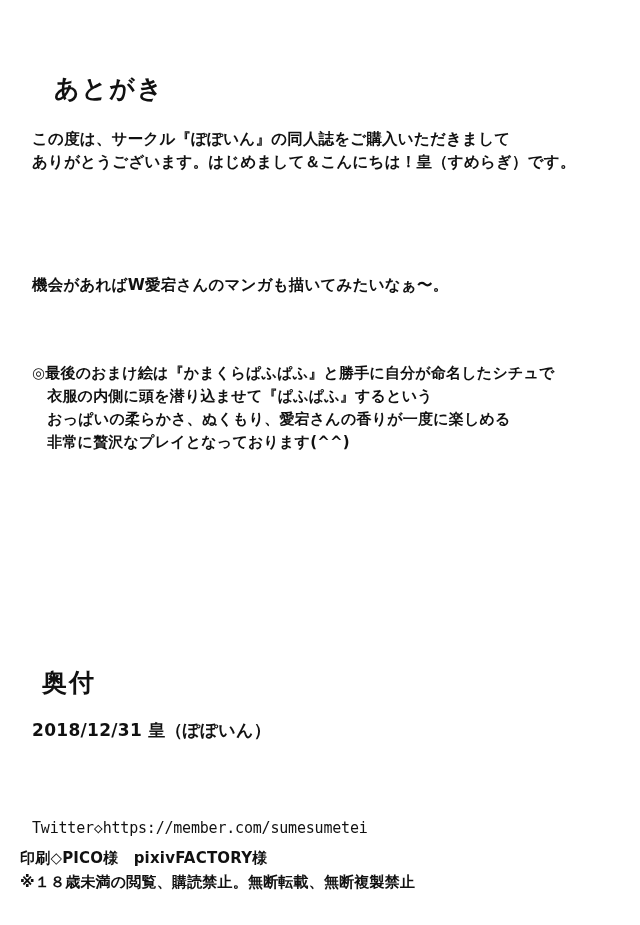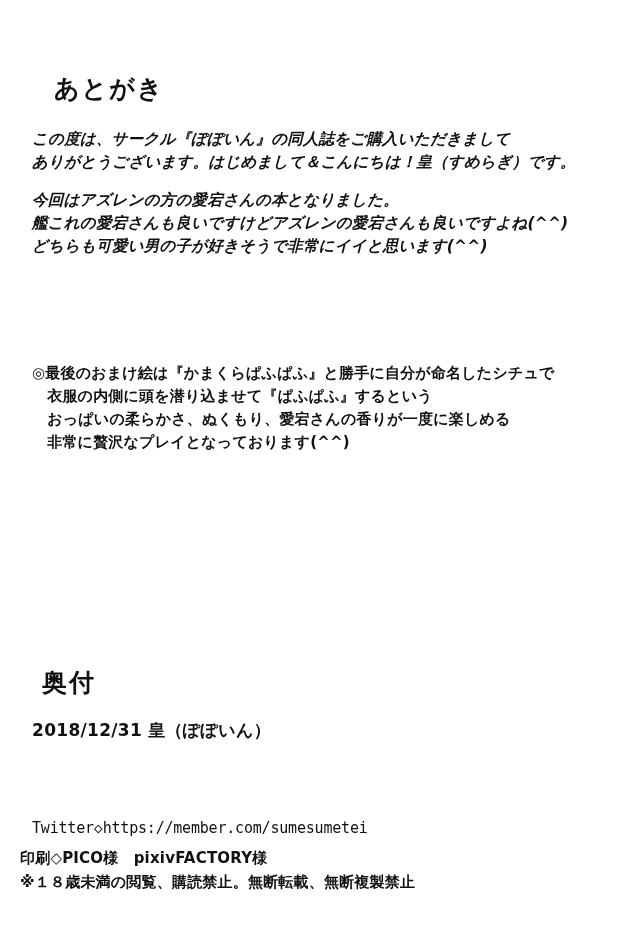--- a/index.html
+++ b/index.html
@@ -37,21 +37,20 @@
   }
 
   .para {
     position: absolute;
     left: 32px;
     font-size: 15.5px;
     font-weight: bold;
     line-height: 23px;
     letter-spacing: 0.2px;
     white-space: pre-wrap;
-    font-style: italic;
   }
   .para.p1 { top: 128px; }
   .para.p2 { top: 189px; }
   .para.p3 { top: 274px; }
 
   .para-omake {
     position: absolute;
     left: 32px;
     top: 362px;
     font-size: 15px;
@@ -105,24 +104,22 @@
 </head>
 <body>
 
 <div class="page">
 
   <div class="afterword-heading">あとがき</div>
 
   <div class="para p1">この度は、サークル『ぽぽいん』の同人誌をご購入いただきまして
 ありがとうございます。はじめまして＆こんにちは！皇（すめらぎ）です。</div>
 
-  <div class="para p2">今回はアズレンの方の愛宕さんの本となりました。
-艦これの愛宕さんも良いですけどアズレンの愛宕さんも良いですよね(^^)
-どちらも可愛い男の子が好きそうで非常にイイと思います(^^)</div>
 
+  <div class="para p3">機会があればW愛宕さんのマンガも描いてみたいなぁ〜。</div>
 
   <div class="para-omake">◎最後のおまけ絵は『かまくらぱふぱふ』と勝手に自分が命名したシチュで
 　衣服の内側に頭を潜り込ませて『ぱふぱふ』するという
 　おっぱいの柔らかさ、ぬくもり、愛宕さんの香りが一度に楽しめる
 　非常に贅沢なプレイとなっております(^^)</div>
 
   <div class="colophon-heading">奥付</div>
 
   <div class="colophon-date">2018/12/31 皇（ぽぽいん）</div>
 

